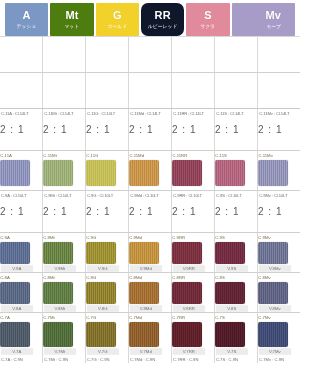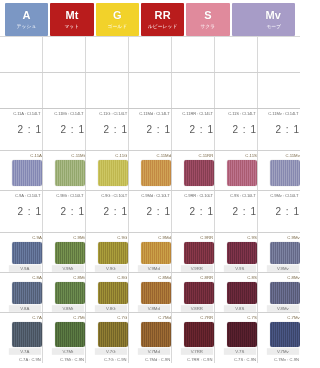--- a/index.html
+++ b/index.html
@@ -44,21 +44,21 @@
   .grid{
     flex:1 1 auto;display:flex;flex-direction:column;
     border-top:1px solid #d8d8d8;
   }
   .row{display:flex;width:100%;box-sizing:border-box;}
   .cell{
     flex:1 1 0;
     border-right:1px solid #d8d8d8;
     box-sizing:border-box;
     display:flex;flex-direction:column;
-    align-items:flex-end;
+    align-items:flex-start;
     position:relative;
     min-width:0;
   }
   .cell:last-child{border-right:none;}
 
   .row-blank{height:36px;border-bottom:1px solid #d0d0d0;}
   .row-blank2{height:36px;border-bottom:1px solid #c9c9c9;}
 
   
   .row-ratio{height:42px;border-bottom:1px solid #d0d0d0;}
@@ -108,29 +108,29 @@
 </head>
 <body>
 
 <div id="chart">
 
   <div class="header-row">
       <div class="hcell" style="background: rgb(123, 151, 196);">
         <div class="hcode">A</div>
         <div class="hname">アッシュ</div>
       </div>
-      <div class="hcell" style="background: #b91c1c;">
+      <div class="hcell" style="background: #4d7c0f;">
         <div class="hcode">Mt</div>
         <div class="hname">マット</div>
       </div>
       <div class="hcell" style="background: rgb(242, 210, 42);">
         <div class="hcode">G</div>
         <div class="hname">ゴールド</div>
       </div>
-      <div class="hcell" style="background: #b91c1c;">
+      <div class="hcell" style="background: #0f172a; border-radius: 7px;">
         <div class="hcode">RR</div>
         <div class="hname">ルビーレッド</div>
       </div>
       <div class="hcell" style="background: rgb(224, 138, 156);">
         <div class="hcode">S</div>
         <div class="hname">サクラ</div>
       </div>
       <div class="hcell" style="background: rgb(167, 156, 199); padding-left: 20px;">
         <div class="hcode">Mv</div>
         <div class="hname">モーブ</div>

